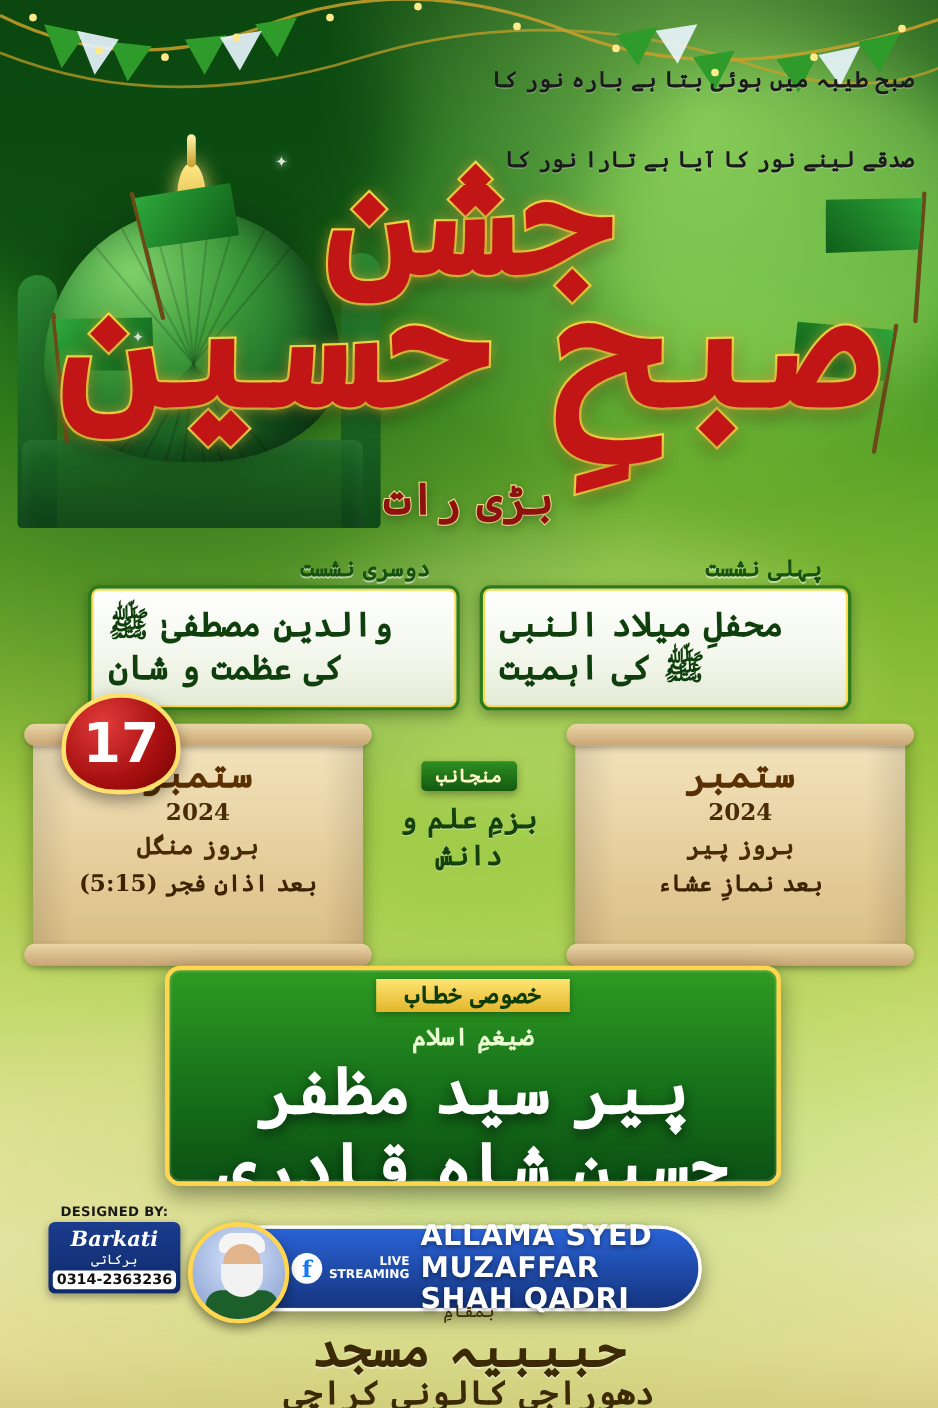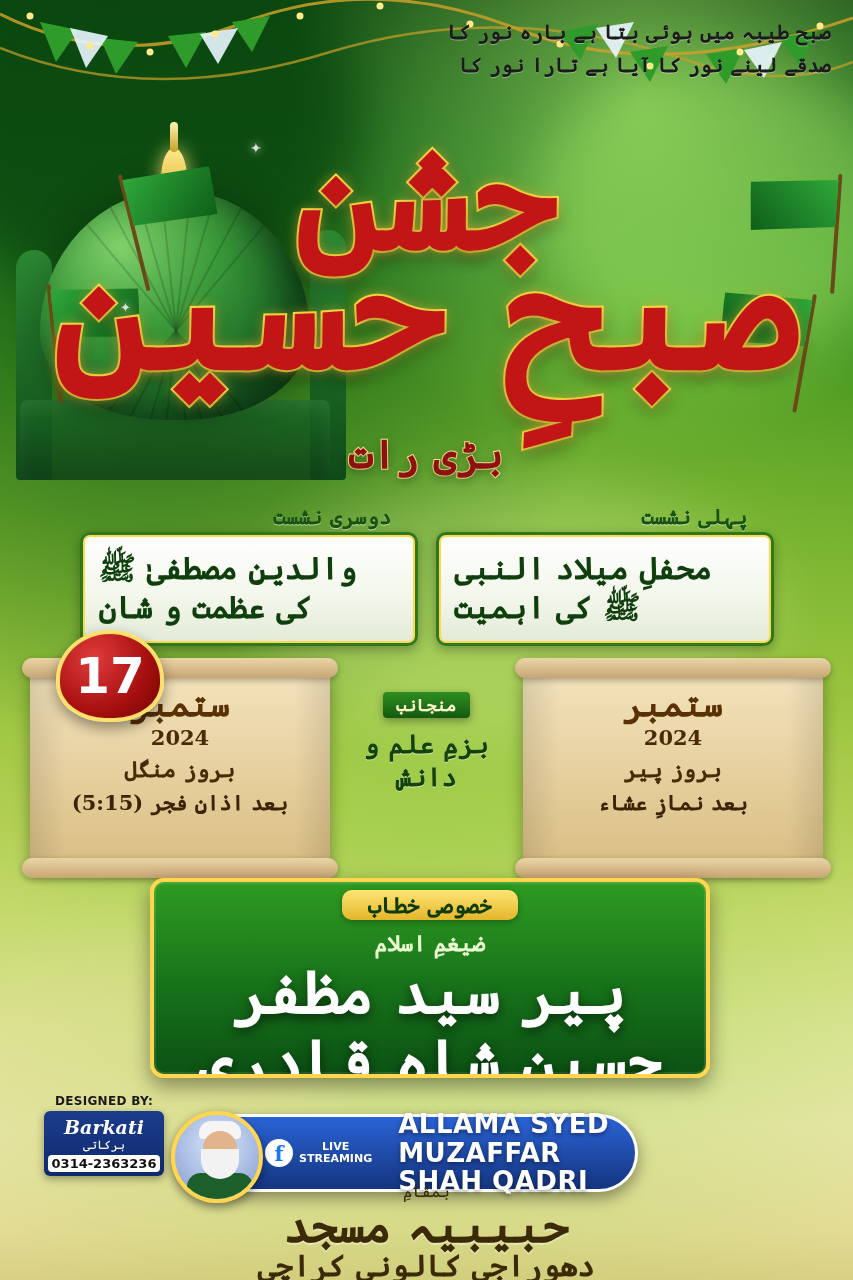--- a/index.html
+++ b/index.html
@@ -103,21 +103,21 @@
 
   
   .couplet {
     position:absolute; right:22px; top:16px; width:430px;
     text-align:right; direction:rtl;
     color:#1b1b1b; line-height:1.65;
     font-family:"DejaVu Serif", serif;
     font-size:20px; font-weight:700;
     text-shadow:0 1px 0 rgba(255,255,255,.35);
   }
-  .couplet div { white-space:nowrap; }
+  .couplet div { white-space:nowrap;margin-top:40px; }
 
   
   .title-main {
     position:absolute; left:0; right:0; top:120px;
     text-align:center; direction:rtl;
     font-family:"DejaVu Serif", serif;
     font-weight:700;
     font-size:150px;
     line-height:1.0;
     color:#c21515;
@@ -237,21 +237,21 @@
     background: linear-gradient(180deg,#2f9b22 0%,#17721a 55%,#0c5214 100%);
     border:4px solid #ffd64d;
     border-radius:14px;
     box-shadow:0 8px 20px rgba(0,0,0,.4), inset 0 0 0 2px rgba(255,255,255,.12);
     text-align:center; direction:rtl; overflow:hidden;
   }
   .kh-label {
     margin-top:8px; font-family:"DejaVu Serif", serif;
     font-size:22px; font-weight:700; color:#0d3b0a;
     background:linear-gradient(180deg,#ffe574,#e3b62b);
-    display:inline-block; padding:2px 26px; border-radius:10px;
+    display:inline-block; padding:2px 26px; border-radius:0;
     box-shadow:0 2px 6px rgba(0,0,0,.3);
     text-align:right;
   }
   .sp-pre {
     margin-top:10px; font-family:"DejaVu Serif", serif;
     font-size:22px; font-weight:700; color:#eaffd0;text-align:center;
   }
   .sp-name {
     margin-top:2px; font-family:"DejaVu Serif", serif;
     font-size:60px; font-weight:700; color:#ffffff;
@@ -296,21 +296,21 @@
   .avatar .beard{ position:absolute; left:26px; top:34px; width:38px; height:30px; border-radius:0 0 20px 20px; background:#f2f2f2; }
   .avatar .cap  { position:absolute; left:24px; top:6px;  width:42px; height:18px; border-radius:12px 12px 4px 4px; background:#f5f5f5; }
   .avatar .body { position:absolute; left:12px; top:58px; width:66px; height:36px; border-radius:14px 14px 0 0; background:#1d5f2a; }
   .fb {
     width:28px; height:28px; border-radius:50%; background:#fff; color:#1877f2;
     font-family:"DejaVu Serif", serif; font-weight:700; font-size:21px;
     display:flex; align-items:center; justify-content:center; margin-right:6px; flex:0 0 auto;
   }
   .live-tag {
     font-family:"DejaVu Sans", sans-serif; font-size:11px; font-weight:700;
-    color:#fff; line-height:1.05; margin-right:26px; flex:0 0 auto; text-align:center;
+    color:#fff; line-height:1.05; margin-right:10px; flex:0 0 auto; text-align:right;
   }
   .live-name {
     color:#fff; font-family:"DejaVu Sans", sans-serif;
     font-size:26px; font-weight:700; line-height:1.1; letter-spacing:.5px;
     text-shadow:0 2px 5px rgba(0,0,0,.45);
   }
 
   
   .footer {
     position:absolute; left:0; right:0; bottom:12px; height:86px;

